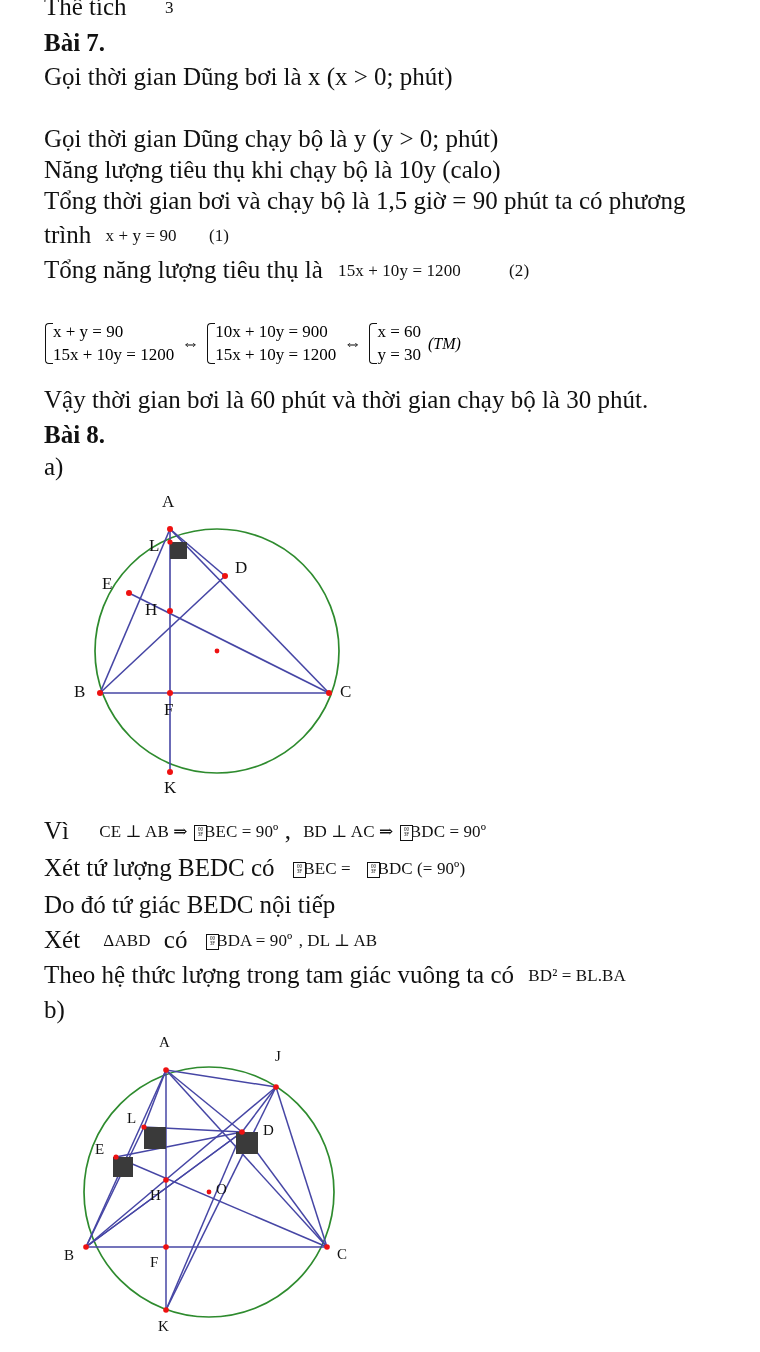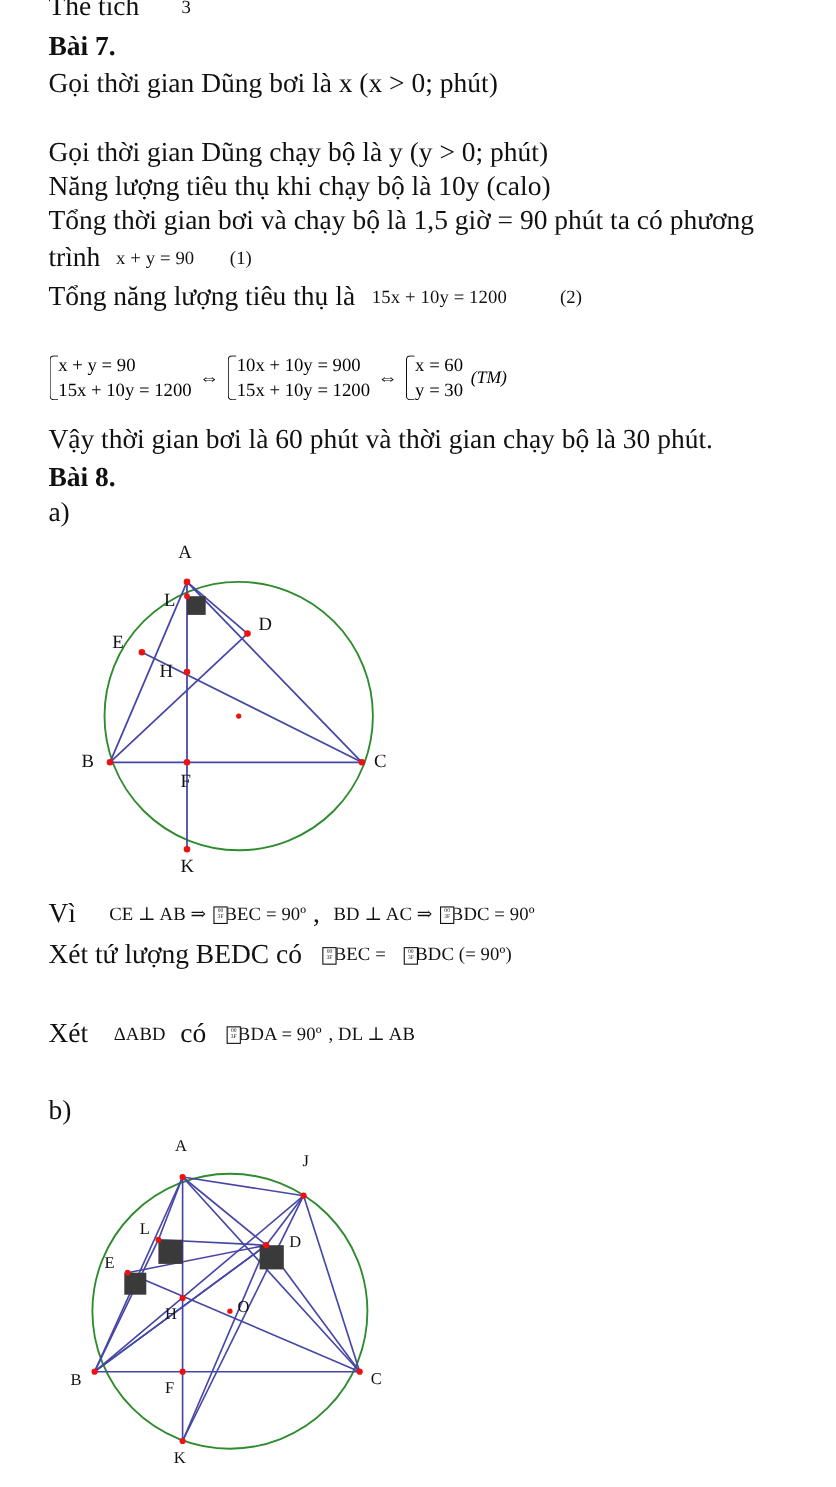--- a/index.html
+++ b/index.html
@@ -242,31 +242,36 @@
   <div class="line" style="top:853px">
     <span>Xét tứ lượng BEDC có</span>
     <span style="display:inline-block;width:6px"></span>
     <span class="tofu"><i>00<br>3F</i></span>
     <span class="math">BEC =</span>
     <span style="display:inline-block;width:4px"></span>
     <span class="tofu"><i>00<br>3F</i></span>
     <span class="math">BDC (= 90º)</span>
   </div>
 
+  <div class="line" style="top:890px">Do đó tứ giác BEDC nội tiếp</div>
 
   <div class="line" style="top:925px">
     <span>Xét</span>
     <span class="math" style="margin-left:17px">ΔABD</span>
     <span style="margin-left:7px">có</span>
     <span style="display:inline-block;width:6px"></span>
     <span class="tofu"><i>00<br>3F</i></span>
     <span class="math">BDA = 90º</span>
     <span class="math">, DL ⊥ AB</span>
   </div>
 
+  <div class="line" style="top:960px">
+    <span>Theo hệ thức lượng trong tam giác vuông ta có</span>
+    <span class="math" style="margin-left:8px">BD² = BL.BA</span>
+  </div>
 
   <div class="line" style="top:995px">b)</div>
 
   <div class="fig fig2" style="left:44px; top:1032px">
     <svg width="330" height="320" viewBox="0 0 330 320">
       <circle cx="165" cy="160" r="125" fill="none" stroke="#2e8b2e" stroke-width="1.7"></circle>
       <g stroke="#4646a5" stroke-width="1.5" fill="none">
 
         <line x1="122" y1="38" x2="42" y2="215"></line>
         <line x1="122" y1="38" x2="283" y2="215"></line>

